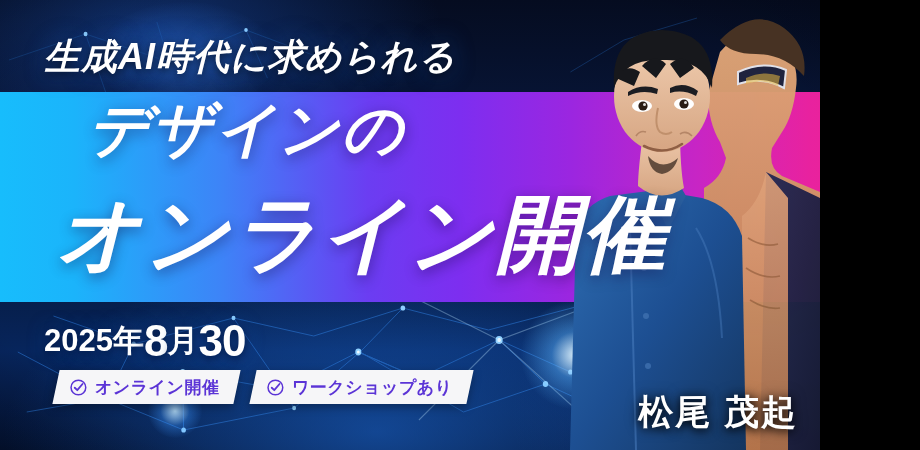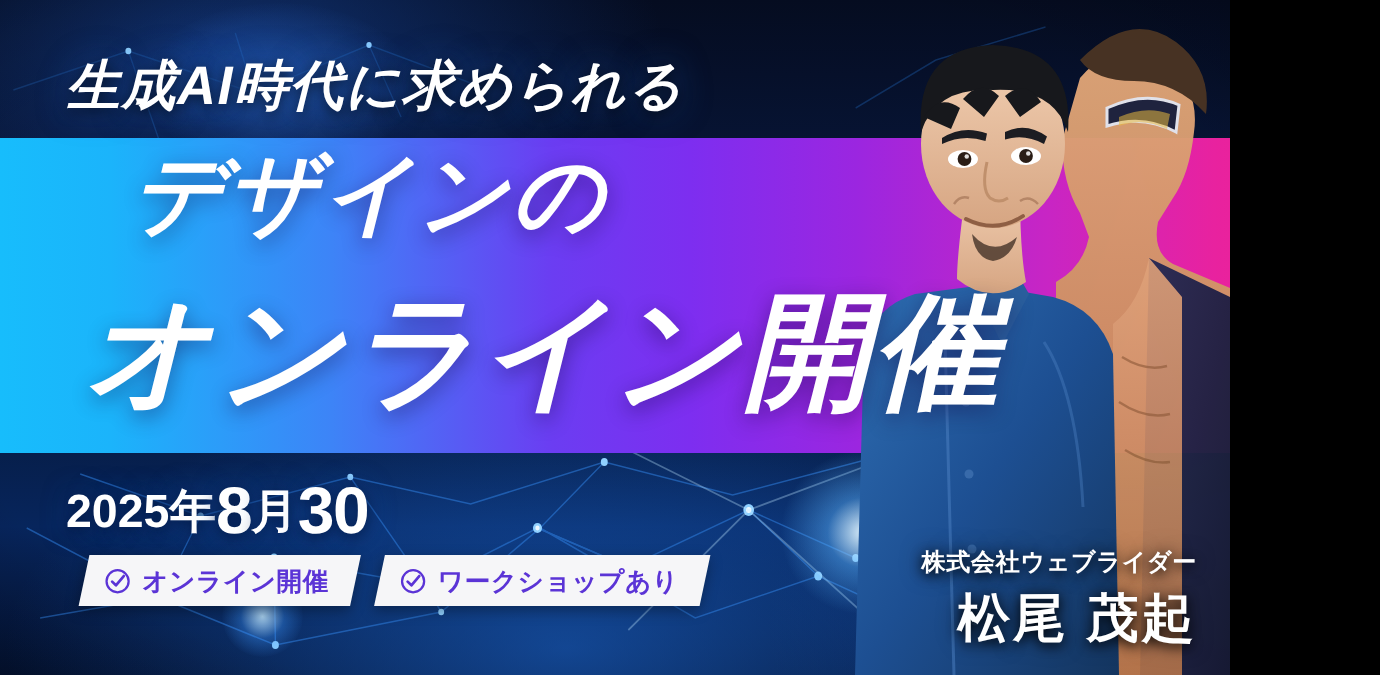--- a/index.html
+++ b/index.html
@@ -292,17 +292,16 @@
             <circle cx="80" cy="414" r="3"></circle>
         </g>
         <path d="M60 226 l6 224" stroke="#4d82c4" stroke-width="2" fill="none" opacity=".5"></path>
         <path d="M126 228 q22 34 26 110" stroke="#4d82c4" stroke-width="2" fill="none" opacity=".4"></path>
       </g>
     </svg>
   </div>
 
 
   <div class="credit">
-    <div class="credit-company">株式会社ウェブライダー</div>
     <div class="credit-name">松尾 茂起</div>
   </div>
 
 </div>
 
 </body></html>

